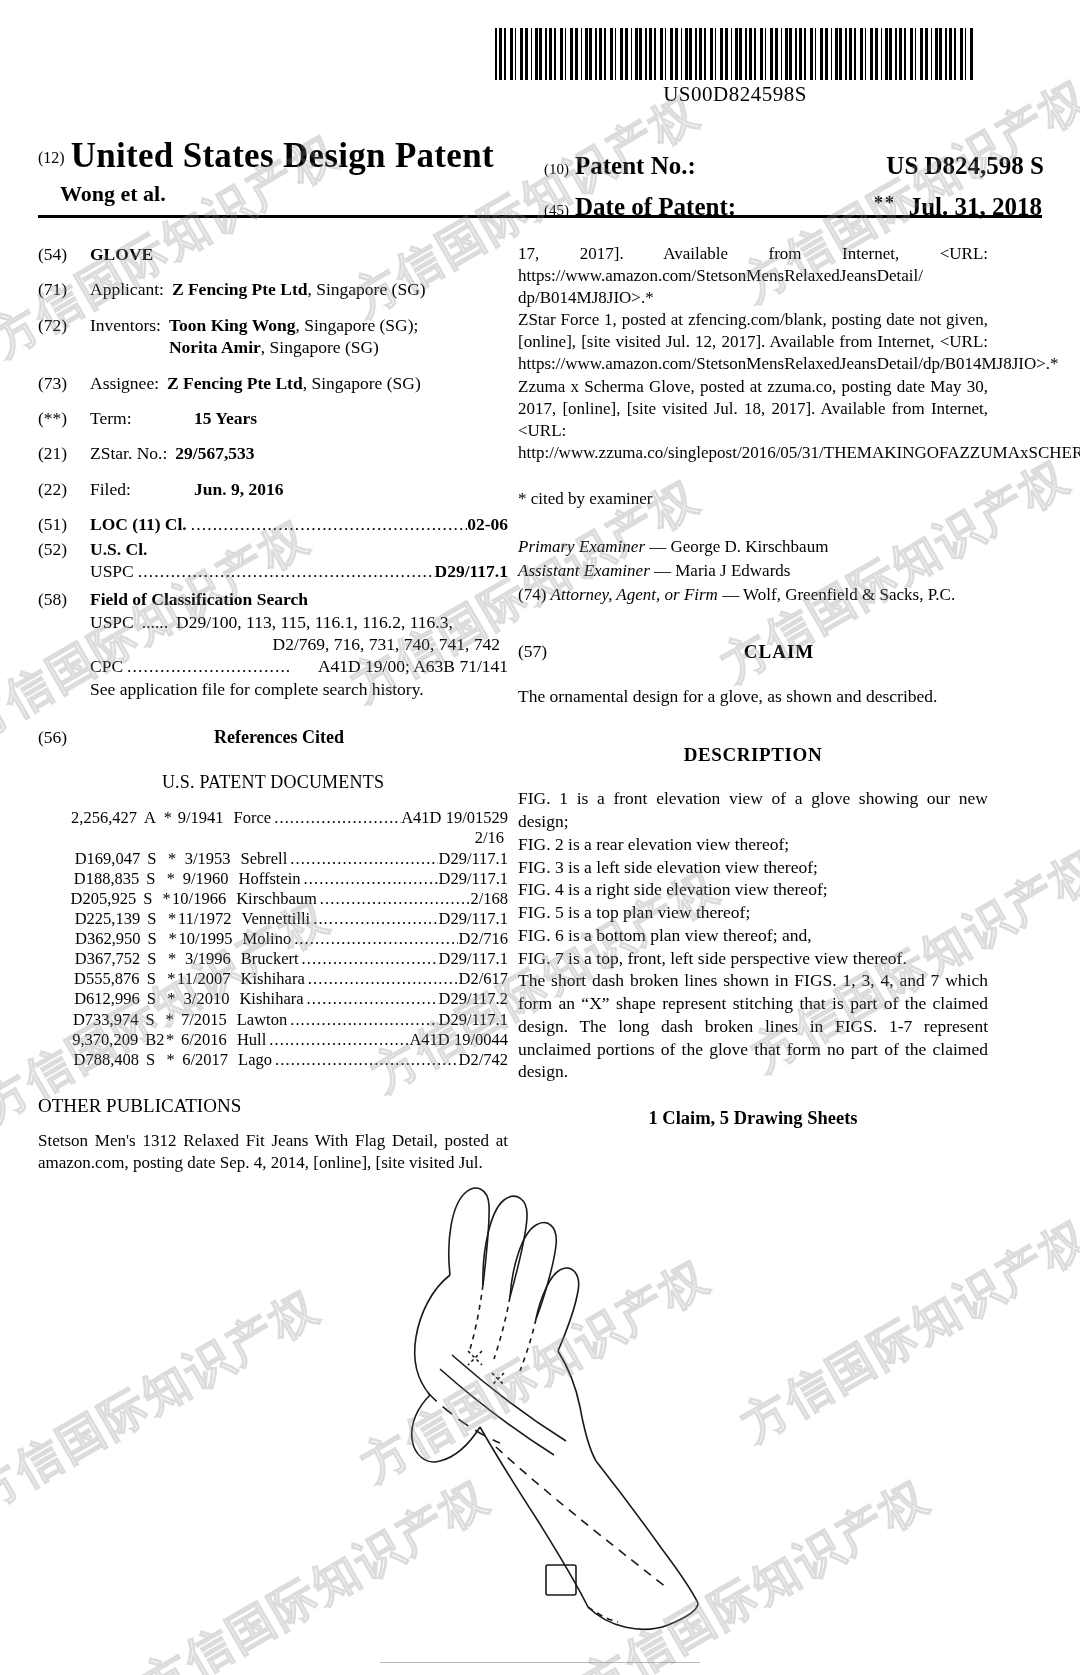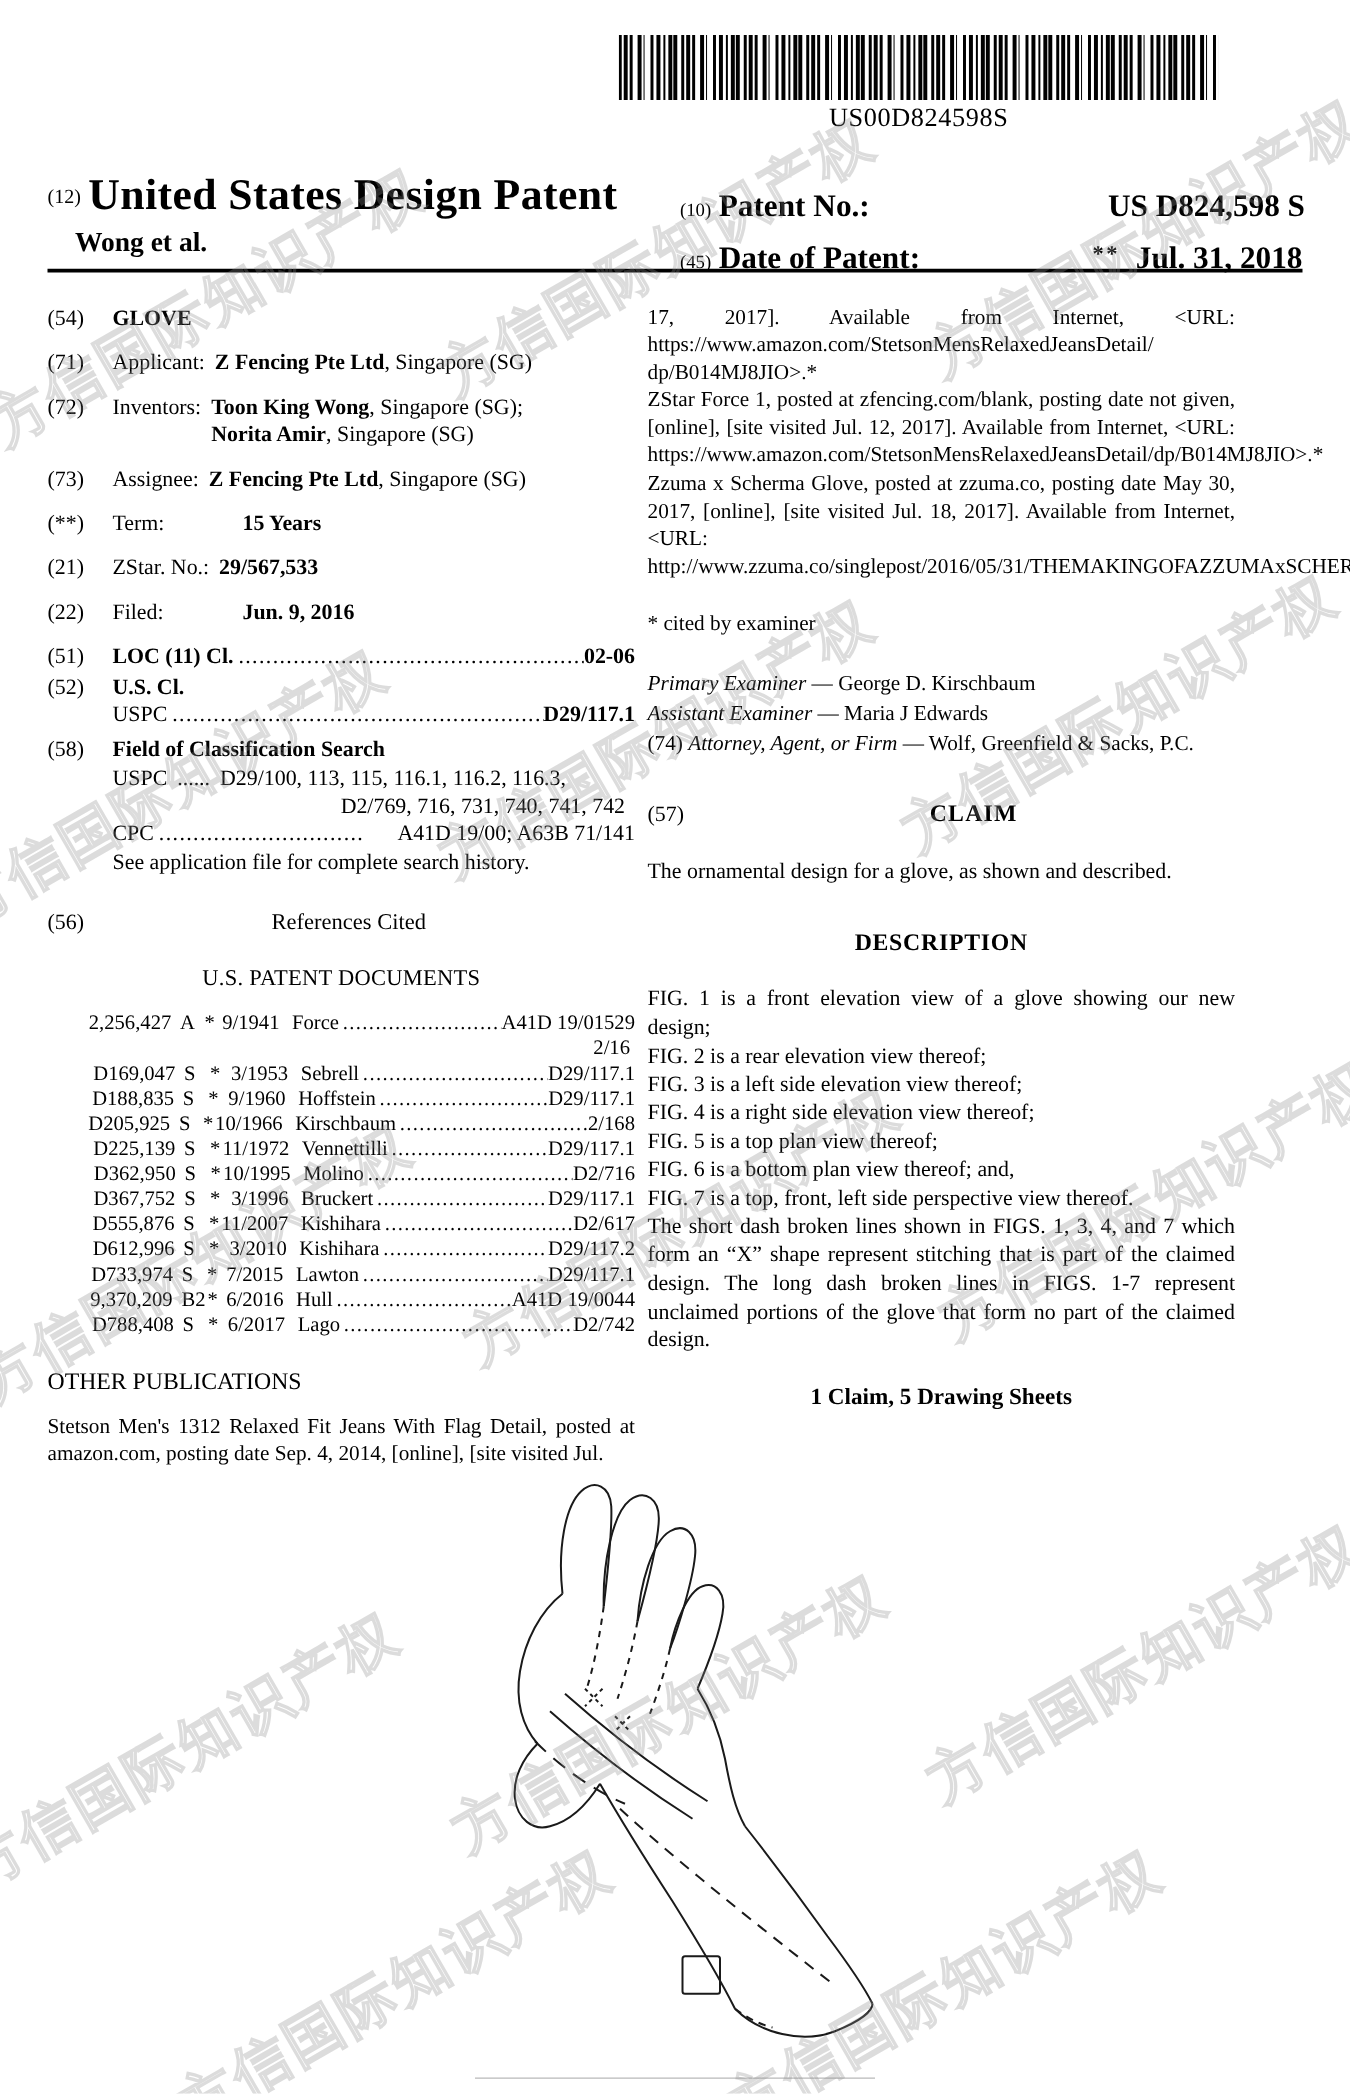--- a/index.html
+++ b/index.html
@@ -168,21 +168,21 @@
     flex: 1 1 auto;
     overflow: hidden;
     white-space: nowrap;
     padding: 0 4px;
     letter-spacing: 1.1px;
   }
   .cls-line .num { flex: 0 0 auto; font-weight: bold; }
 
   .indent { padding-left: 52px; }
   .sec-head {
-    font-weight: normal;
+    font-weight: bold;
     text-align: center;
     font-size: 18px;
   }
   .sub-head {
     text-align: center;
     font-size: 18px;
     letter-spacing: 0.2px;
   }
 
   

